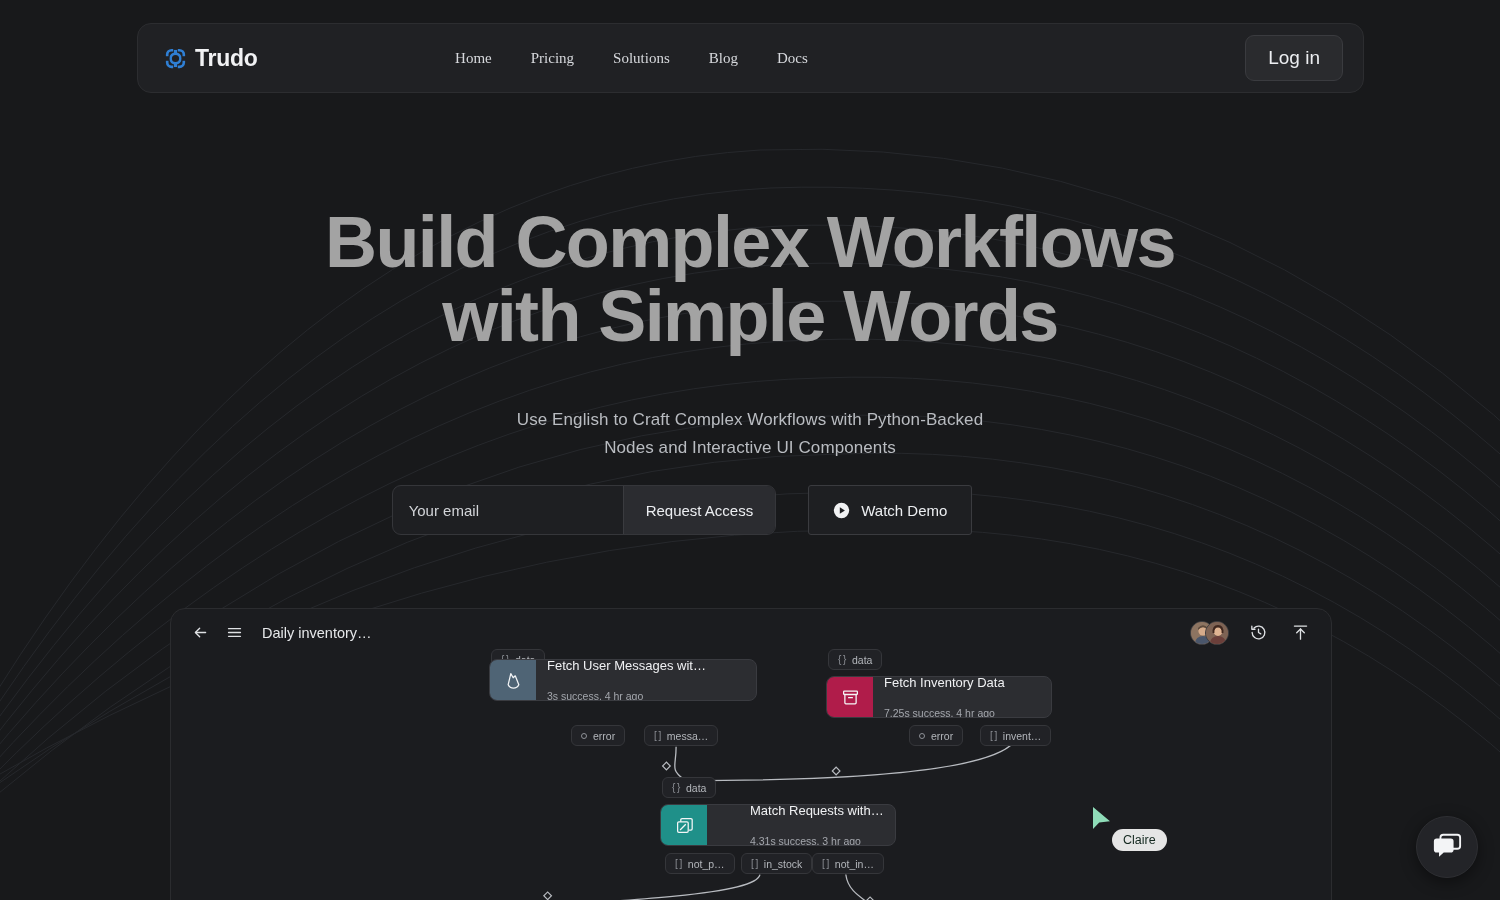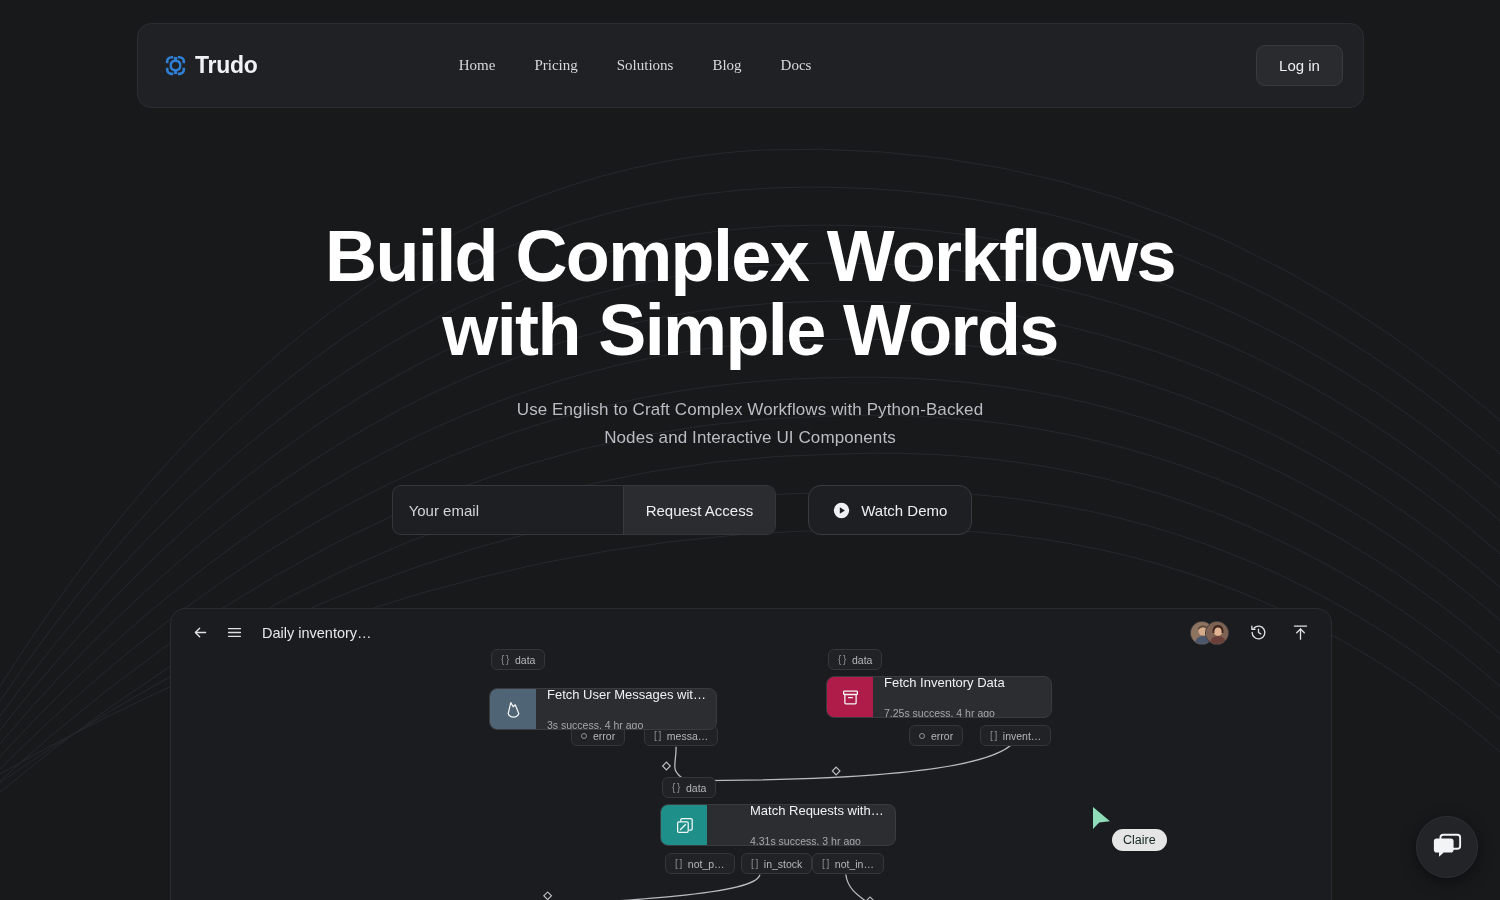--- a/index.html
+++ b/index.html
@@ -29,21 +29,21 @@
     pointer-events: none;
     z-index: 0;
   }
 
   
   .navbar {
     position: absolute;
     left: 137px;
     top: 23px;
     width: 1227px;
-    height: 85px;
+    height: 70px;
     background: #202124;
     border: 1px solid #2c2d30;
     border-radius: 14px;
     display: flex;
     align-items: center;
     padding: 0 20px 0 27px;
     z-index: 5;
   }
 
   .brand {
@@ -79,46 +79,45 @@
     text-decoration: none;
     cursor: pointer;
     white-space: nowrap;
   }
 
   .login-btn {
     margin-left: auto;
     background: #2a2b2e;
     border: 1px solid #3a3b3f;
     color: #eceef1;
-    font-size: 15px;
+    font-size: 19px;
     font-family: "Liberation Sans", sans-serif;
     padding: 11px 22px;
     border-radius: 9px;
     cursor: pointer;
   }
 
   
   .hero {
     position: absolute;
     left: 0;
     top: 205px;
     width: 1500px;
     text-align: center;
     z-index: 2;
   }
   .hero-title {
     font-size: 72px;
     line-height: 74px;
     font-weight: bold;
-    color: #ffffff;
+    color: #a3a3a3;
     letter-spacing: -1.6px;
-    margin-top: 14px;
   }
   .hero-sub {
-    margin-top: 29px;
+    margin-top: 53px;
     font-size: 17px;
     line-height: 28px;
     color: #b9bcc1;
     letter-spacing: 0.1px;
   }
 
   
   .cta-row {
     position: absolute;
     top: 485px;
@@ -162,21 +161,21 @@
     white-space: nowrap;
   }
 
   .demo-btn {
     height: 50px;
     display: flex;
     align-items: center;
     gap: 11px;
     background: #1e1f22;
     border: 1px solid #3a3b3f;
-    border-radius: 13px;
+    border-radius: 3px;
     color: #eceef1;
     font-size: 15px;
     font-family: "Liberation Sans", sans-serif;
     padding: 0 24px;
     cursor: pointer;
   }
   .play-icon { width: 17px; height: 17px; flex: 0 0 auto; display: block; }
 
   
   .canvas {
@@ -488,21 +487,21 @@
         <rect x="697.6" y="289.6" width="5.4" height="5.4" transform="rotate(45 700.3 292.3)"></rect>
       </g>
     </svg>
 
     <div class="node-area">
 
       <div class="chip" style="left:320px; top:40px;">
         <span class="gl">{ }</span>
         <span>data</span>
       </div>
-      <div class="node" style="left:318px; top:79px; width:228px;">
+      <div class="node" style="left:318px; top:50px; width:268px;">
         <div class="node-icon" style="background:#4f6475;">
           <svg width="19" height="19" viewBox="0 0 24 24" fill="none" stroke="#f2f4f6" stroke-width="1.6" stroke-linejoin="round">
             <path d="M5.3 17.3 L8.6 3.3 L11.6 8.6 L14.2 6.1 L18.7 17.3 A7.4 7.4 0 0 1 5.3 17.3 Z"></path>
           </svg>
         </div>
         <div class="node-body">
           <span class="node-title">Fetch User Messages wit…</span>
           <span class="node-meta">3s success, 4 hr ago</span>
         </div>
       </div>

